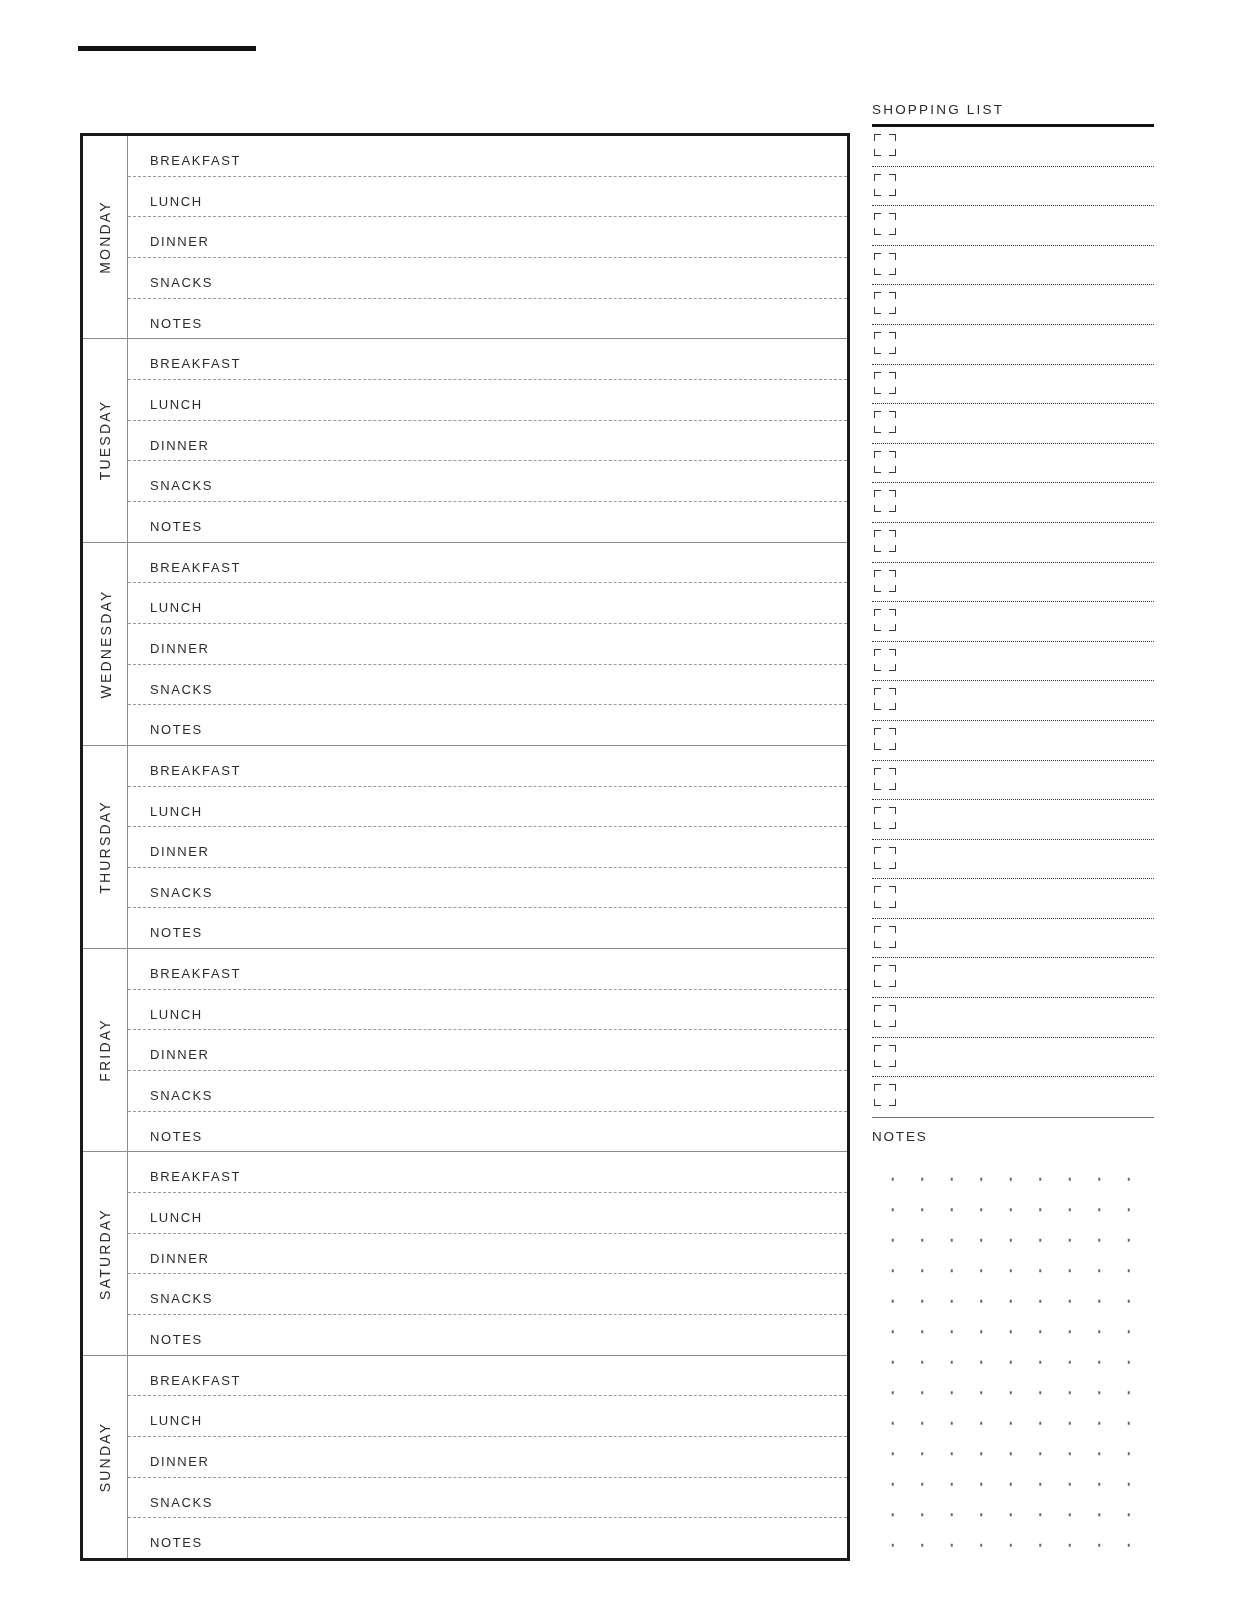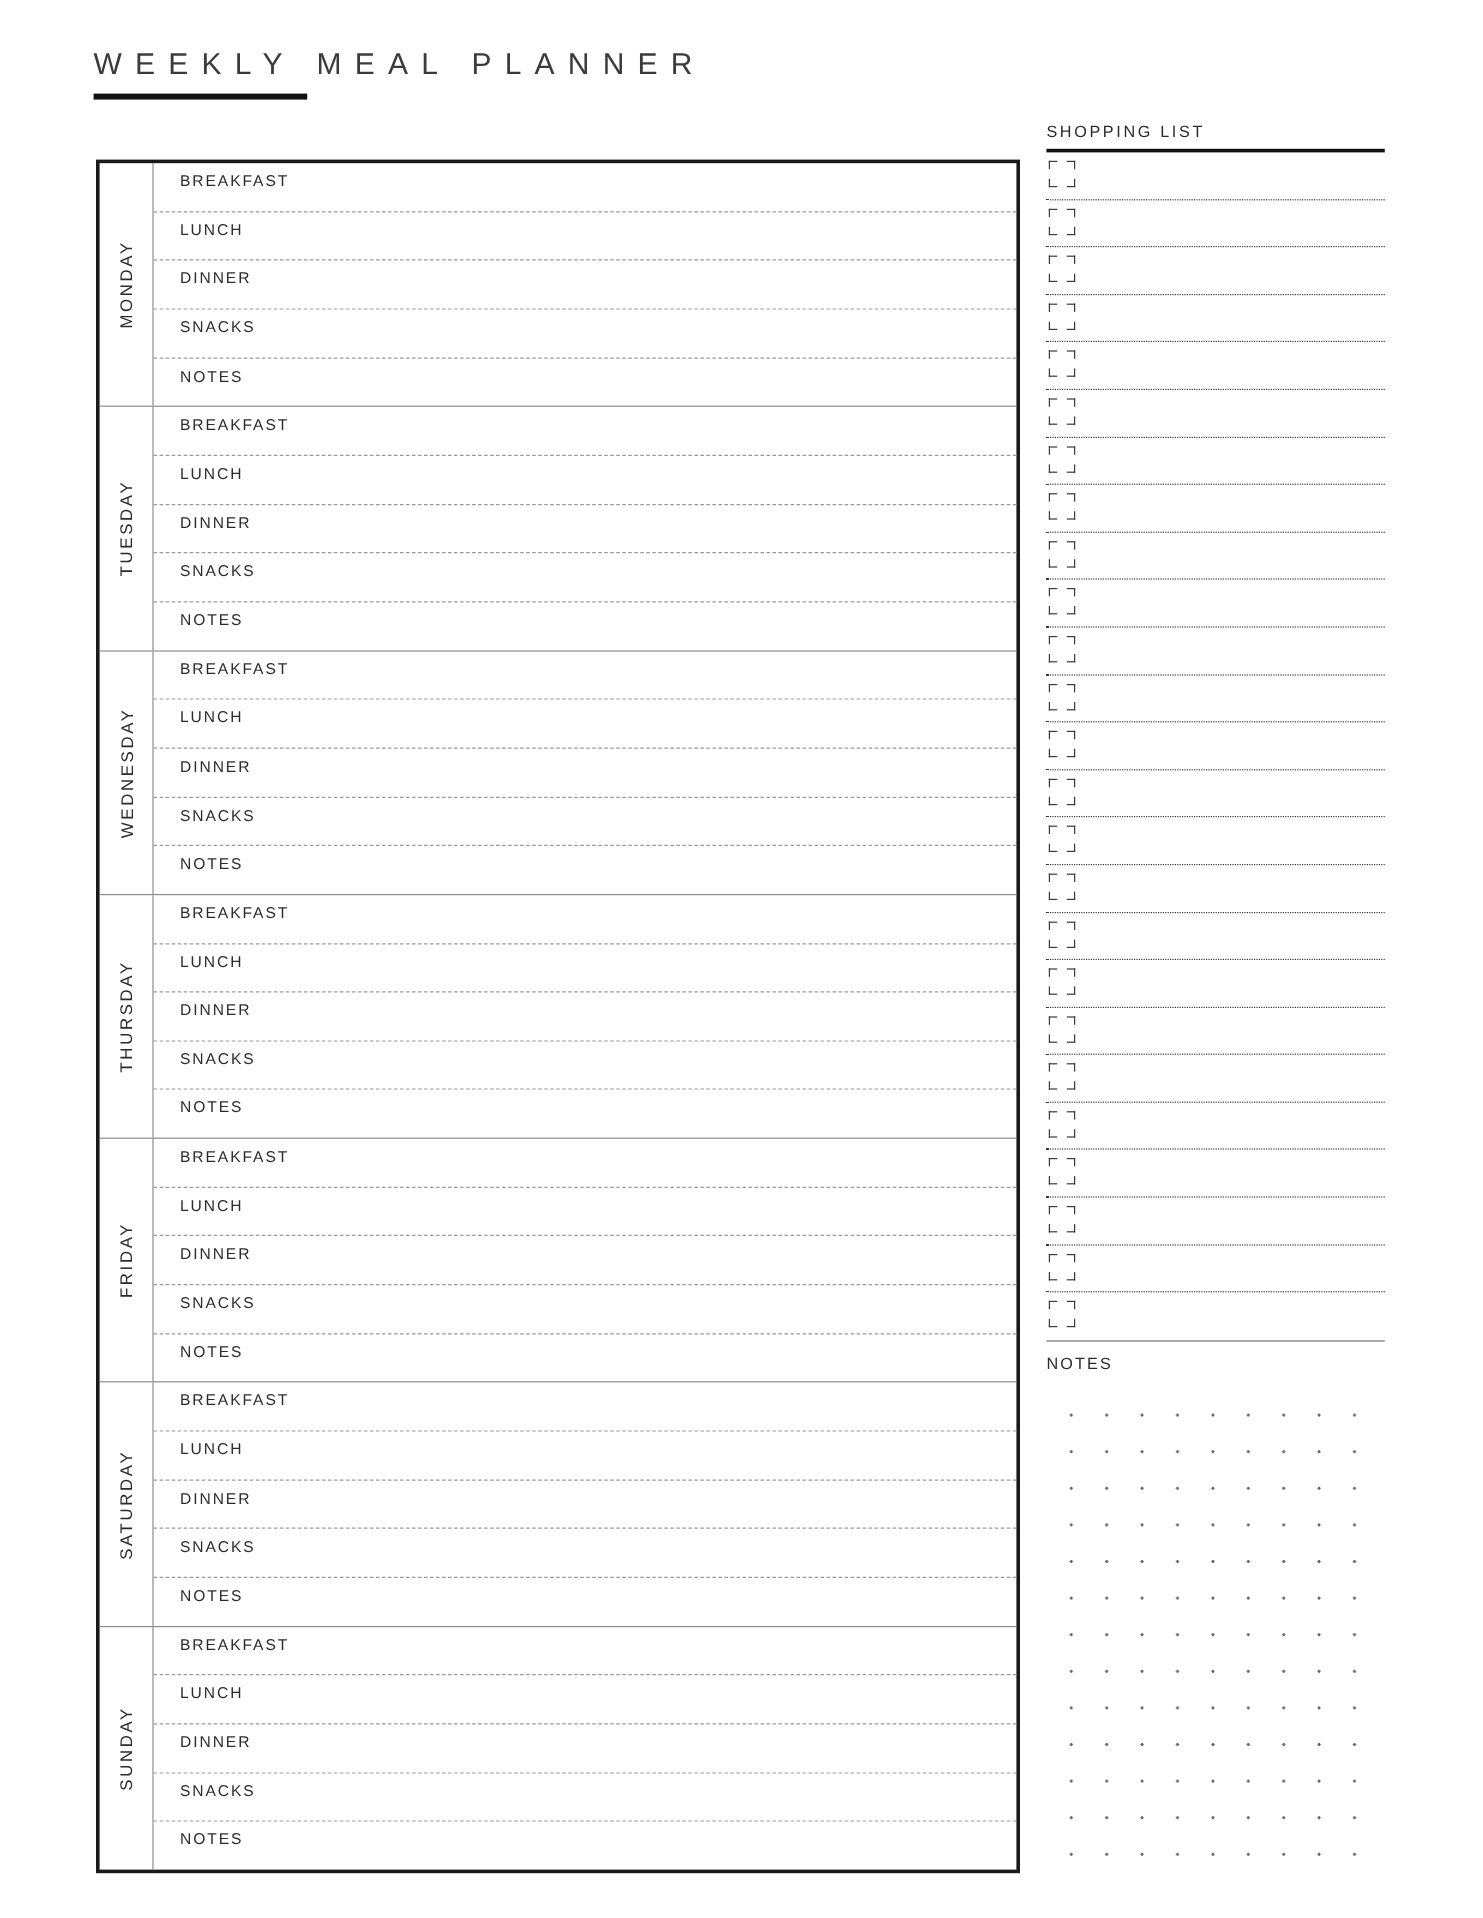--- a/index.html
+++ b/index.html
@@ -92,20 +92,21 @@
     padding-left: 22px;
     padding-top: 6px;
     min-height: 0;
   }
   .meal-row:last-child { border-bottom: none; }
   .meal-label {
     font-size: 13px;
     letter-spacing: 1.6px;
     color: #2b2b2b;
     line-height: 18px;
+    margin-top: 10px;
   }
 
   
   #right-col {
     position: absolute;
     left: 872px;
     top: 100px;
     width: 282px;
   }
 
@@ -169,21 +170,20 @@
     background-image: radial-gradient(#666666 1.2px, transparent 1.3px);
     background-size: 29.5px 30.5px;
     background-position: 6px 4px;
     background-repeat: repeat;
   }
 </style>
 </head>
 <body>
 
 <div id="page-title-block">
-  <div id="page-title">WEEKLY MEAL PLANNER</div>
   <div id="title-underline"></div>
 </div>
 
 <div id="planner">
     <div class="day-block">
       <div class="day-label-cell">
         <div class="day-label">MONDAY</div>
       </div>
       <div class="meals-cell">
         <div class="meal-row">

